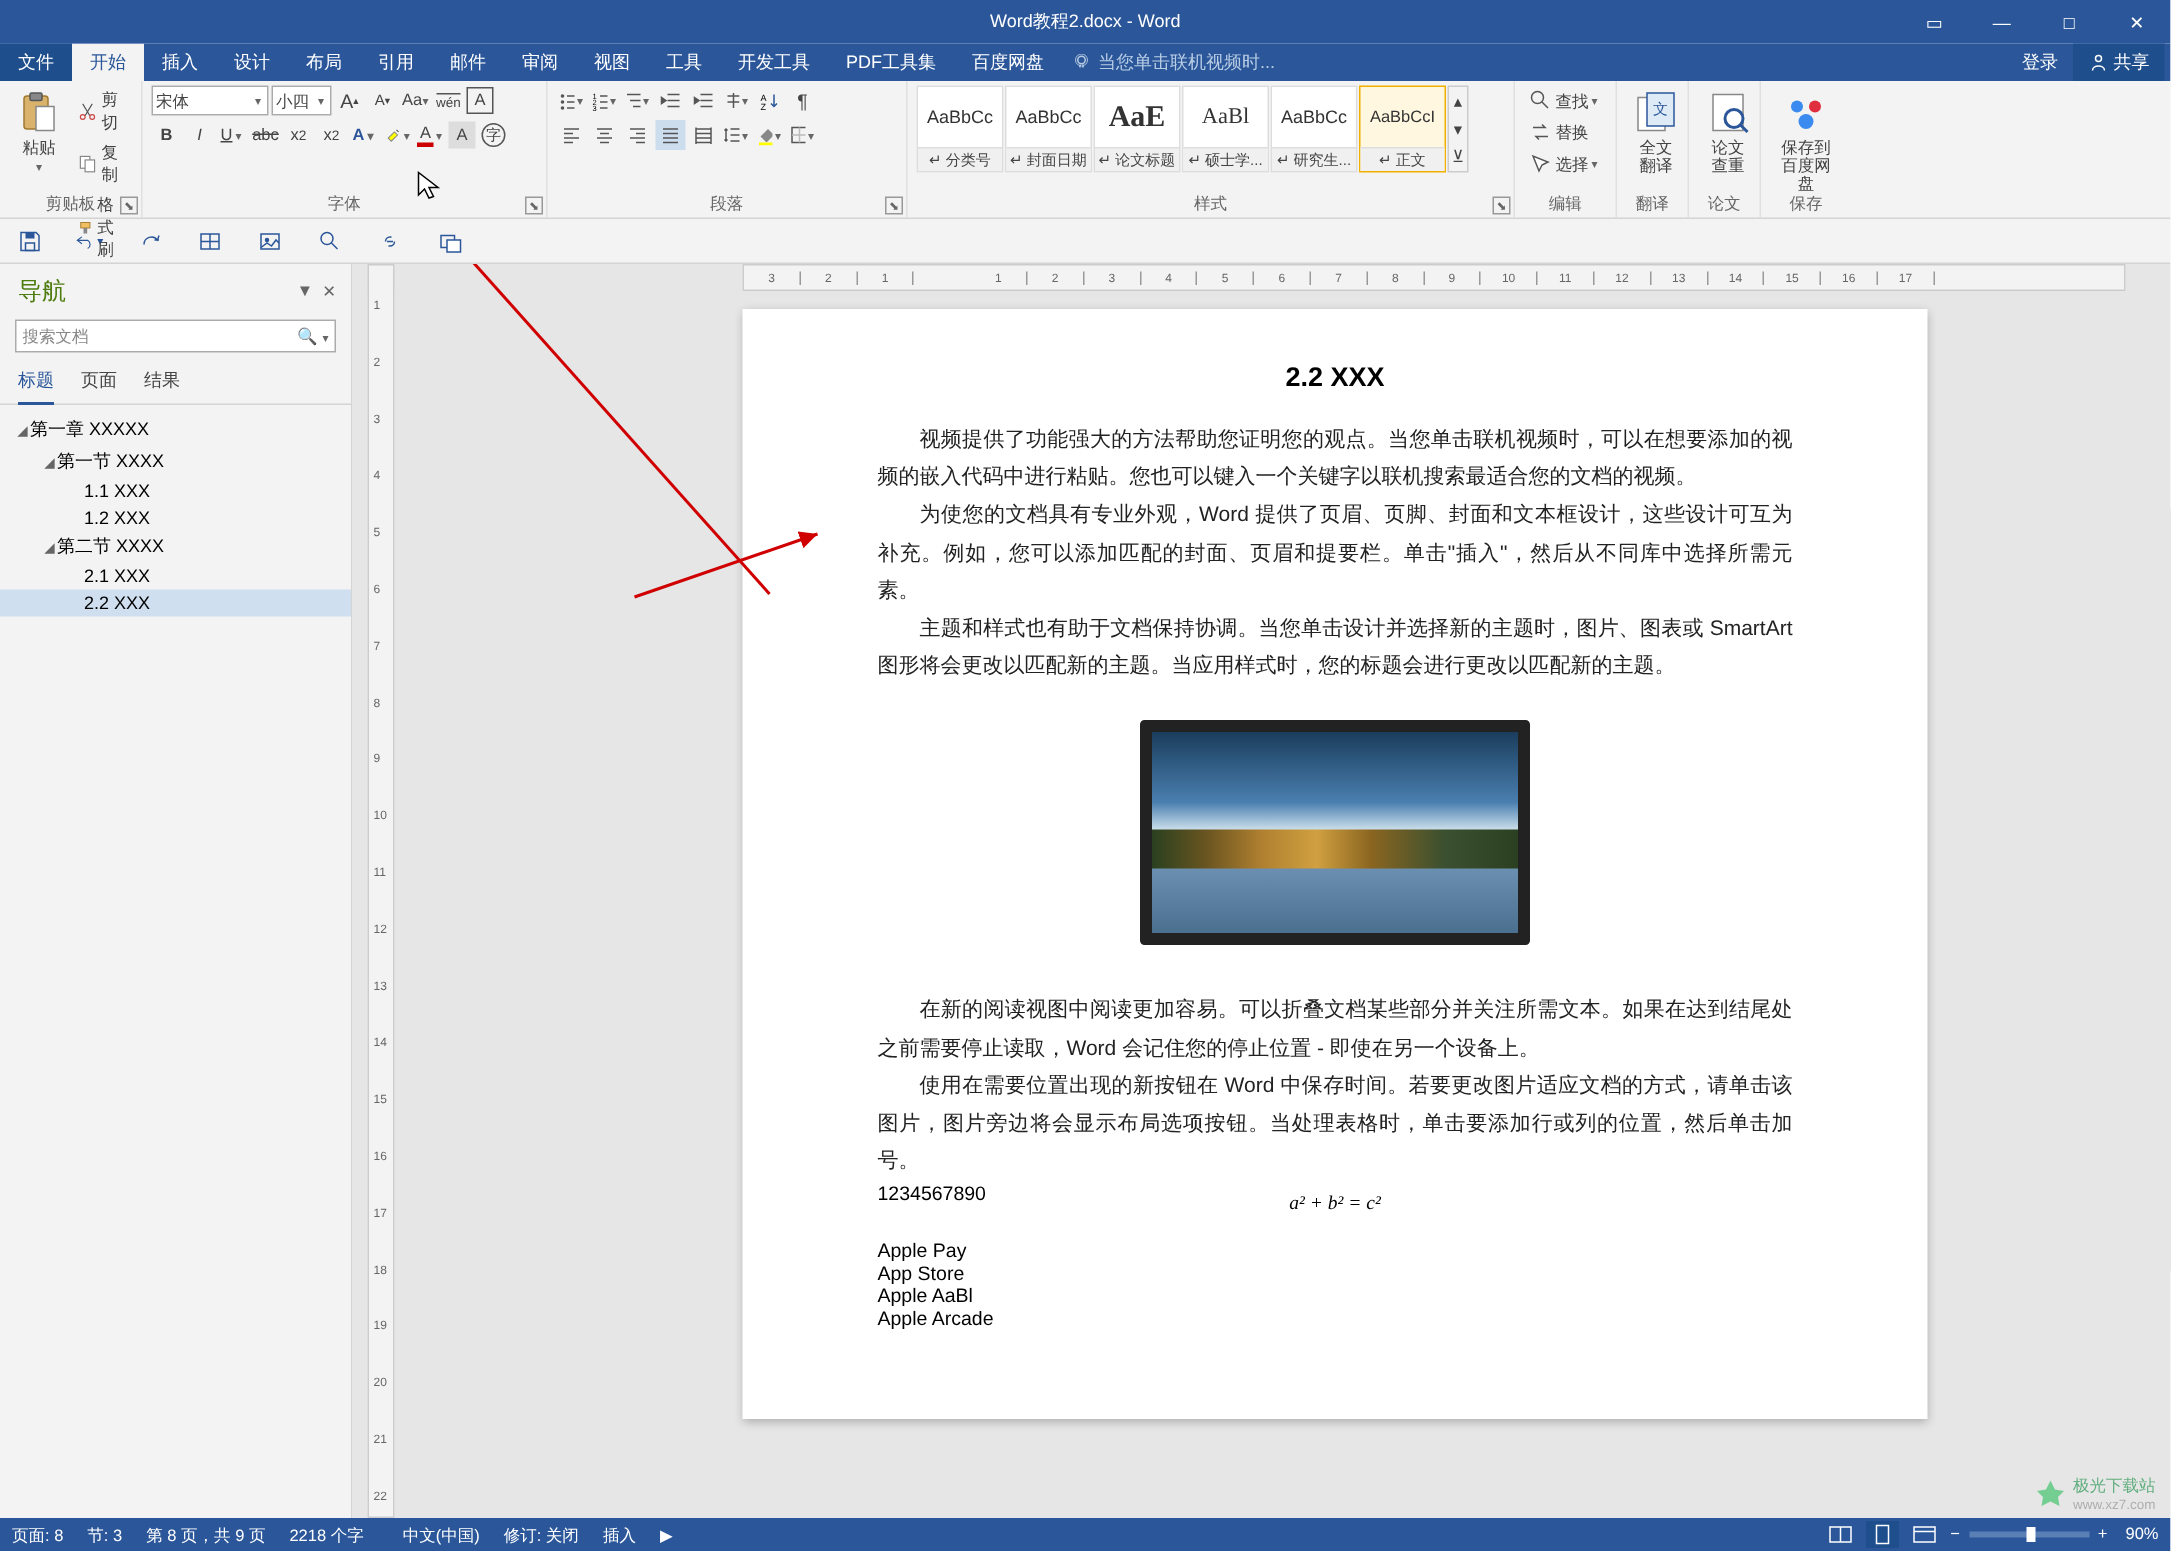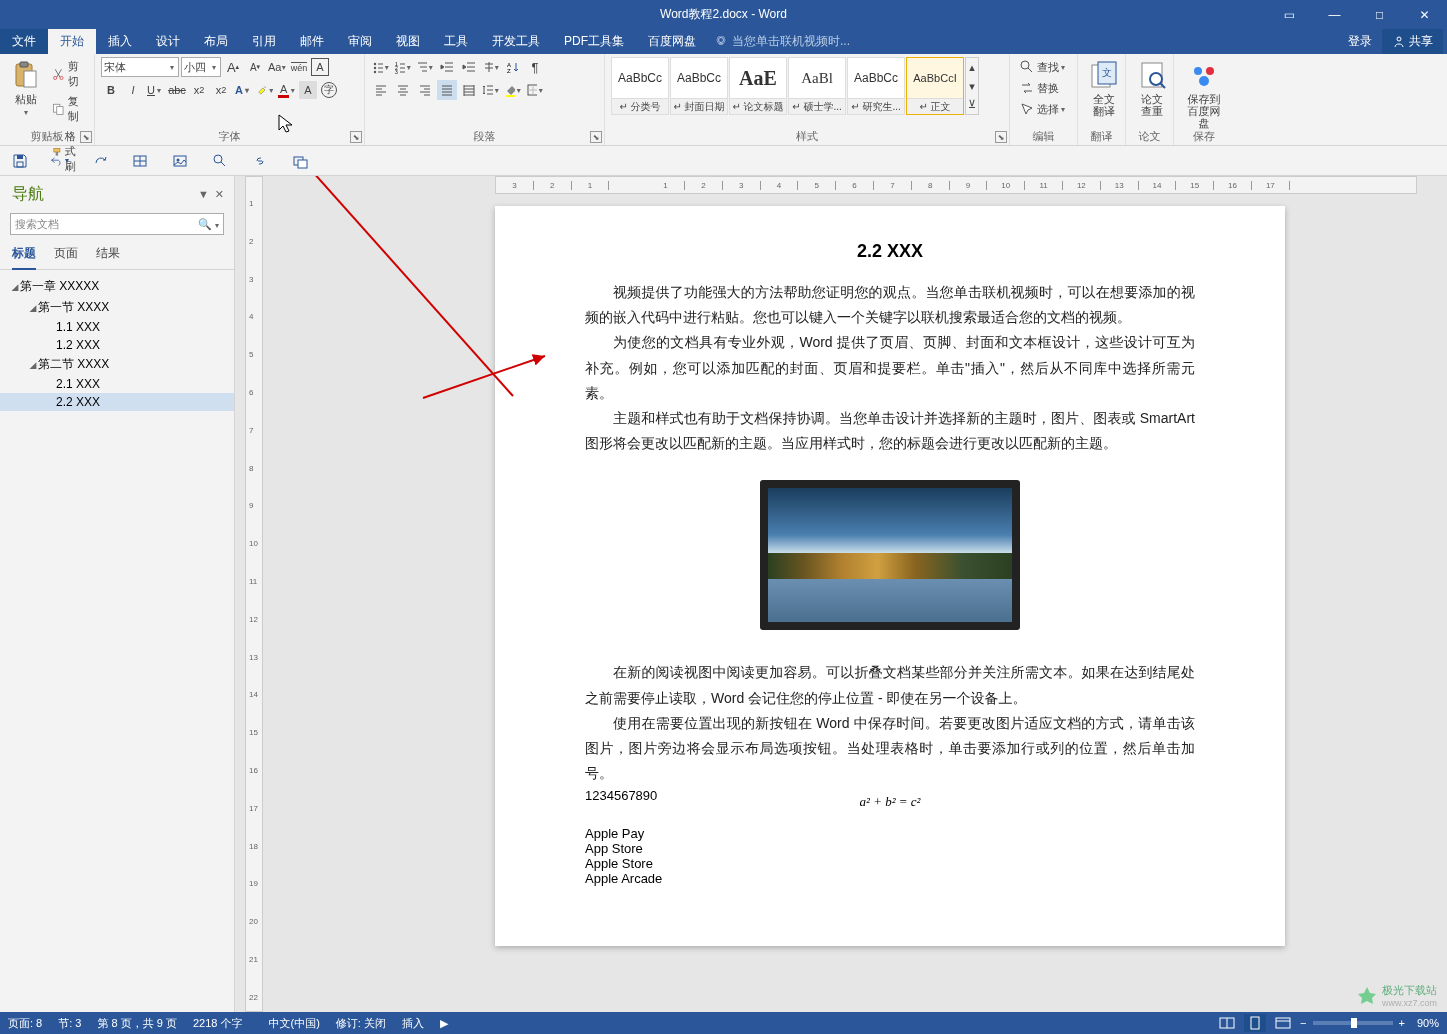--- a/index.html
+++ b/index.html
@@ -36,21 +36,21 @@
 .qat .q{width:20px;height:20px;display:flex;align-items:center;justify-content:center;cursor:pointer;color:#2b579a;}
 .workspace{display:flex;height:calc(1034px - 29px - 25px - 92px - 30px - 22px);}
 .navpane{width:235px;background:#f3f3f3;border-right:1px solid #d4d4d4;display:flex;flex-direction:column;}
 .navpane .hdr{display:flex;align-items:center;justify-content:space-between;padding:8px 10px 4px 12px;}
 .navpane .hdr .t{font-size:16px;color:#4d7c0f;text-align:center;}
 .navpane .hdr .ctrls{display:flex;gap:6px;color:#666;font-size:11px;}
 .navpane .srch{margin:4px 10px;height:22px;border:1px solid #ababab;background:#fff;display:flex;align-items:center;padding:0 4px;font-size:11px;color:#888;}
 .navpane .srch .si{margin-left:auto;color:#666;}
 .navpane .tabs{display:flex;gap:18px;padding:6px 12px 0 12px;font-size:12px;border-bottom:1px solid #d4d4d4;}
 .navpane .tabs .nt{padding-bottom:6px;cursor:pointer;color:#444;}
-.navpane .tabs .nt.active{color:#2b579a;border-bottom:2px solid #2b579a;margin-bottom:-1px;font-weight:bold;}
+.navpane .tabs .nt.active{color:#2b579a;border-bottom:2px solid #2b579a;margin-bottom:-1px;}
 .navtree{padding:6px 0;font-size:12px;overflow:auto;}
 .navtree .ni{padding:2px 8px 2px 8px;cursor:pointer;display:flex;align-items:center;white-space:nowrap;}
 .navtree .ni.sel{background:#d0dff0;}
 .navtree .exp{width:10px;display:inline-block;text-align:center;color:#666;font-size:9px;}
 .doc-area{flex:1;background:#e6e6e6;position:relative;overflow:hidden;}
 .rulerL{position:absolute;left:10px;top:0;width:18px;bottom:0;background:#f3f3f3;border:1px solid #ccc;}
 .rulerT{position:absolute;left:260px;top:0;right:30px;height:18px;background:#f3f3f3;border:1px solid #ccc;display:flex;align-items:center;overflow:hidden;font-size:8px;color:#666;}
 .rulerT .rseg{flex:none;width:37.8px;text-align:center;border-right:1px solid #999;position:relative;}
 .rulerCorner{position:absolute;left:10px;top:0;width:18px;height:18px;background:#f3f3f3;border:1px solid #ccc;display:flex;align-items:center;justify-content:center;font-size:9px;color:#666;}
 .page{position:absolute;left:260px;top:30px;width:790px;background:#fff;box-shadow:0 2px 6px rgba(0,0,0,.25);padding:35px 90px 60px 90px;}
@@ -587,21 +587,21 @@
       <p class="indent">在新的阅读视图中阅读更加容易。可以折叠文档某些部分并关注所需文本。如果在达到结尾处之前需要停止读取，Word 会记住您的停止位置 - 即使在另一个设备上。</p>
       <p class="indent">使用在需要位置出现的新按钮在 Word 中保存时间。若要更改图片适应文档的方式，请单击该图片，图片旁边将会显示布局选项按钮。当处理表格时，单击要添加行或列的位置，然后单击加号。</p>
       <div style="position:relative;height:20px">
         <div class="formula" style="position:absolute;left:0;right:0">a² + b² = c²</div>
         <span class="small" style="position:absolute;left:0;top:2px">1234567890</span>
       </div>
       <div style="height:20px"></div>
       <div id="doclist" class="small">
           <div>Apple Pay</div>
           <div>App Store</div>
-          <div>Apple Store</div>
+          <div>Apple AaBl</div>
           <div>Apple Arcade</div>
         </div>
     </div>
 
     <svg class="arrow" style="left:38px;top:-40px" width="260" height="270">
       <defs>
           <marker id="ah1" markerWidth="8" markerHeight="8" refX="6" refY="3" orient="auto">
             <path d="M0 0L6 3L0 6z" fill="#d00000"></path>
           </marker>
         </defs>

